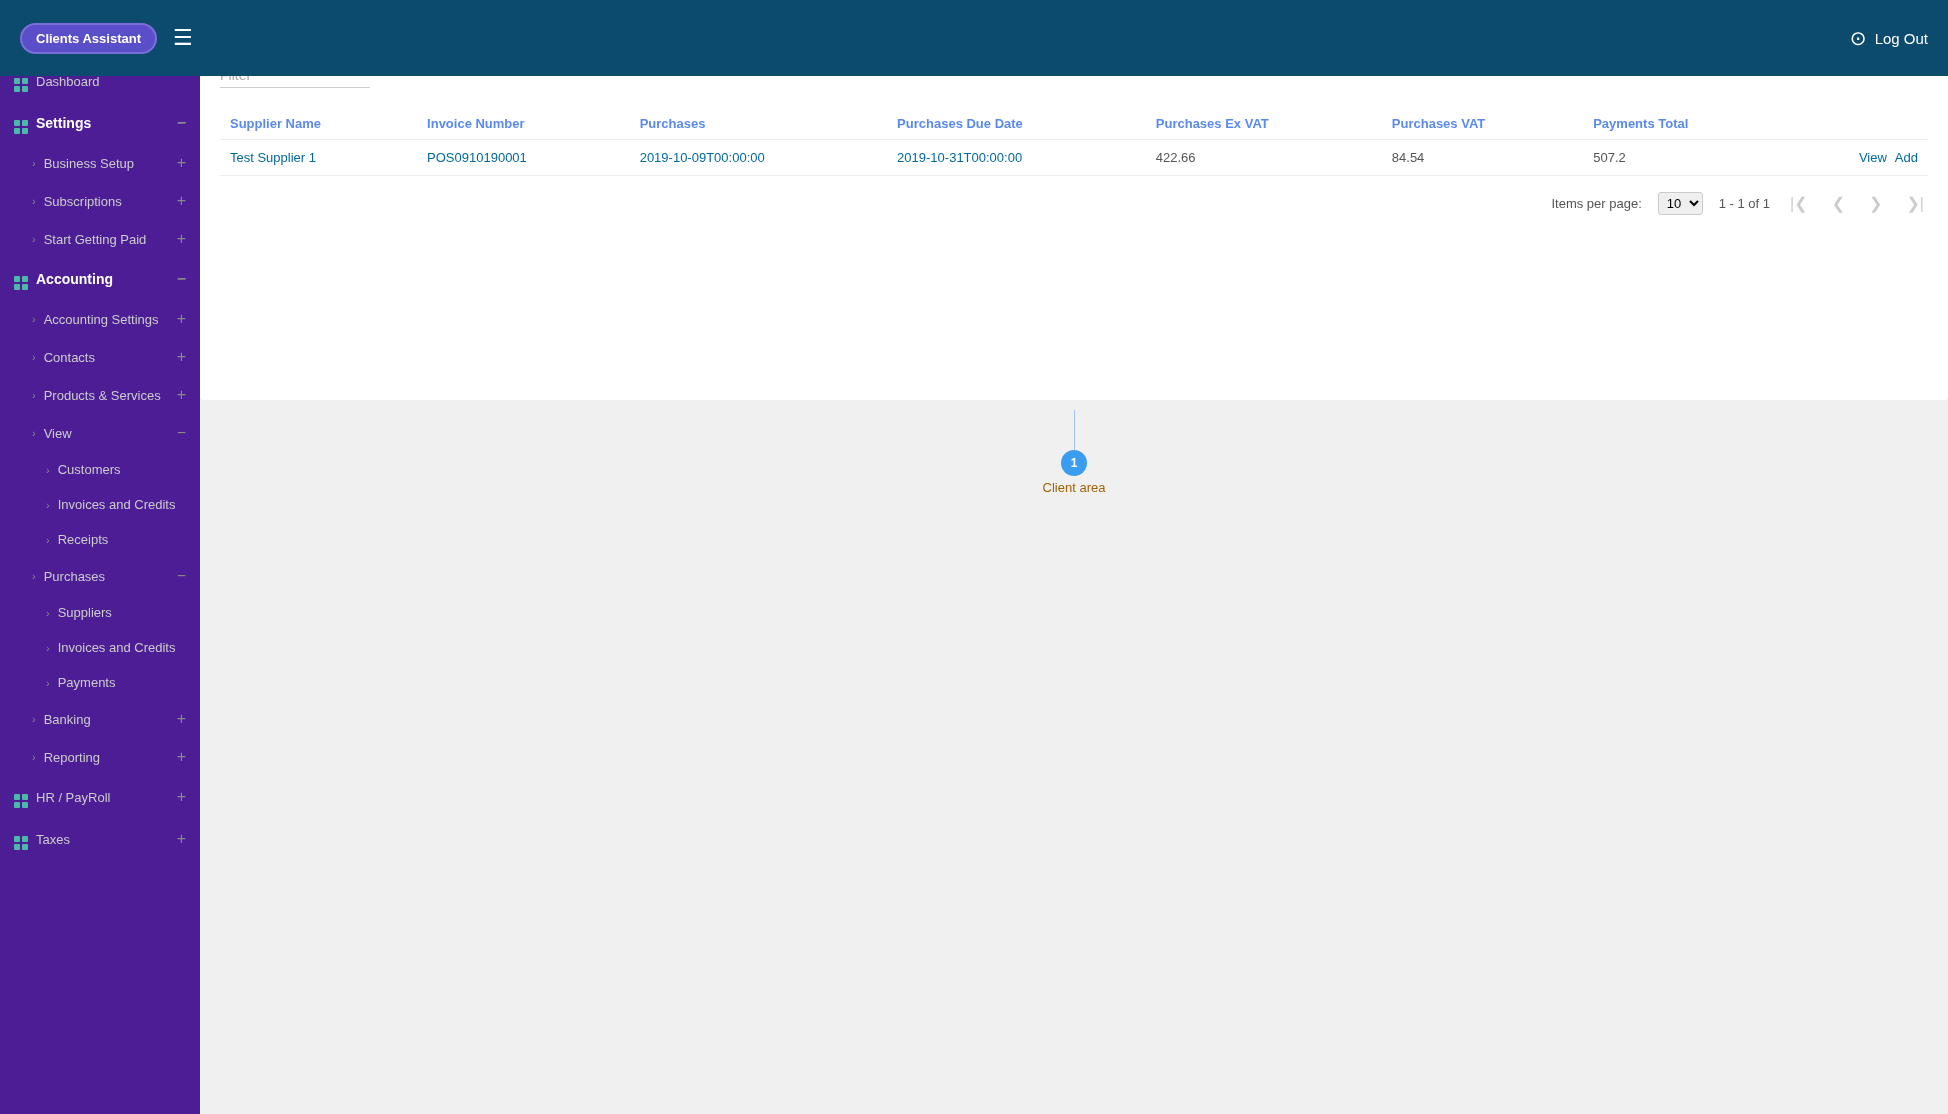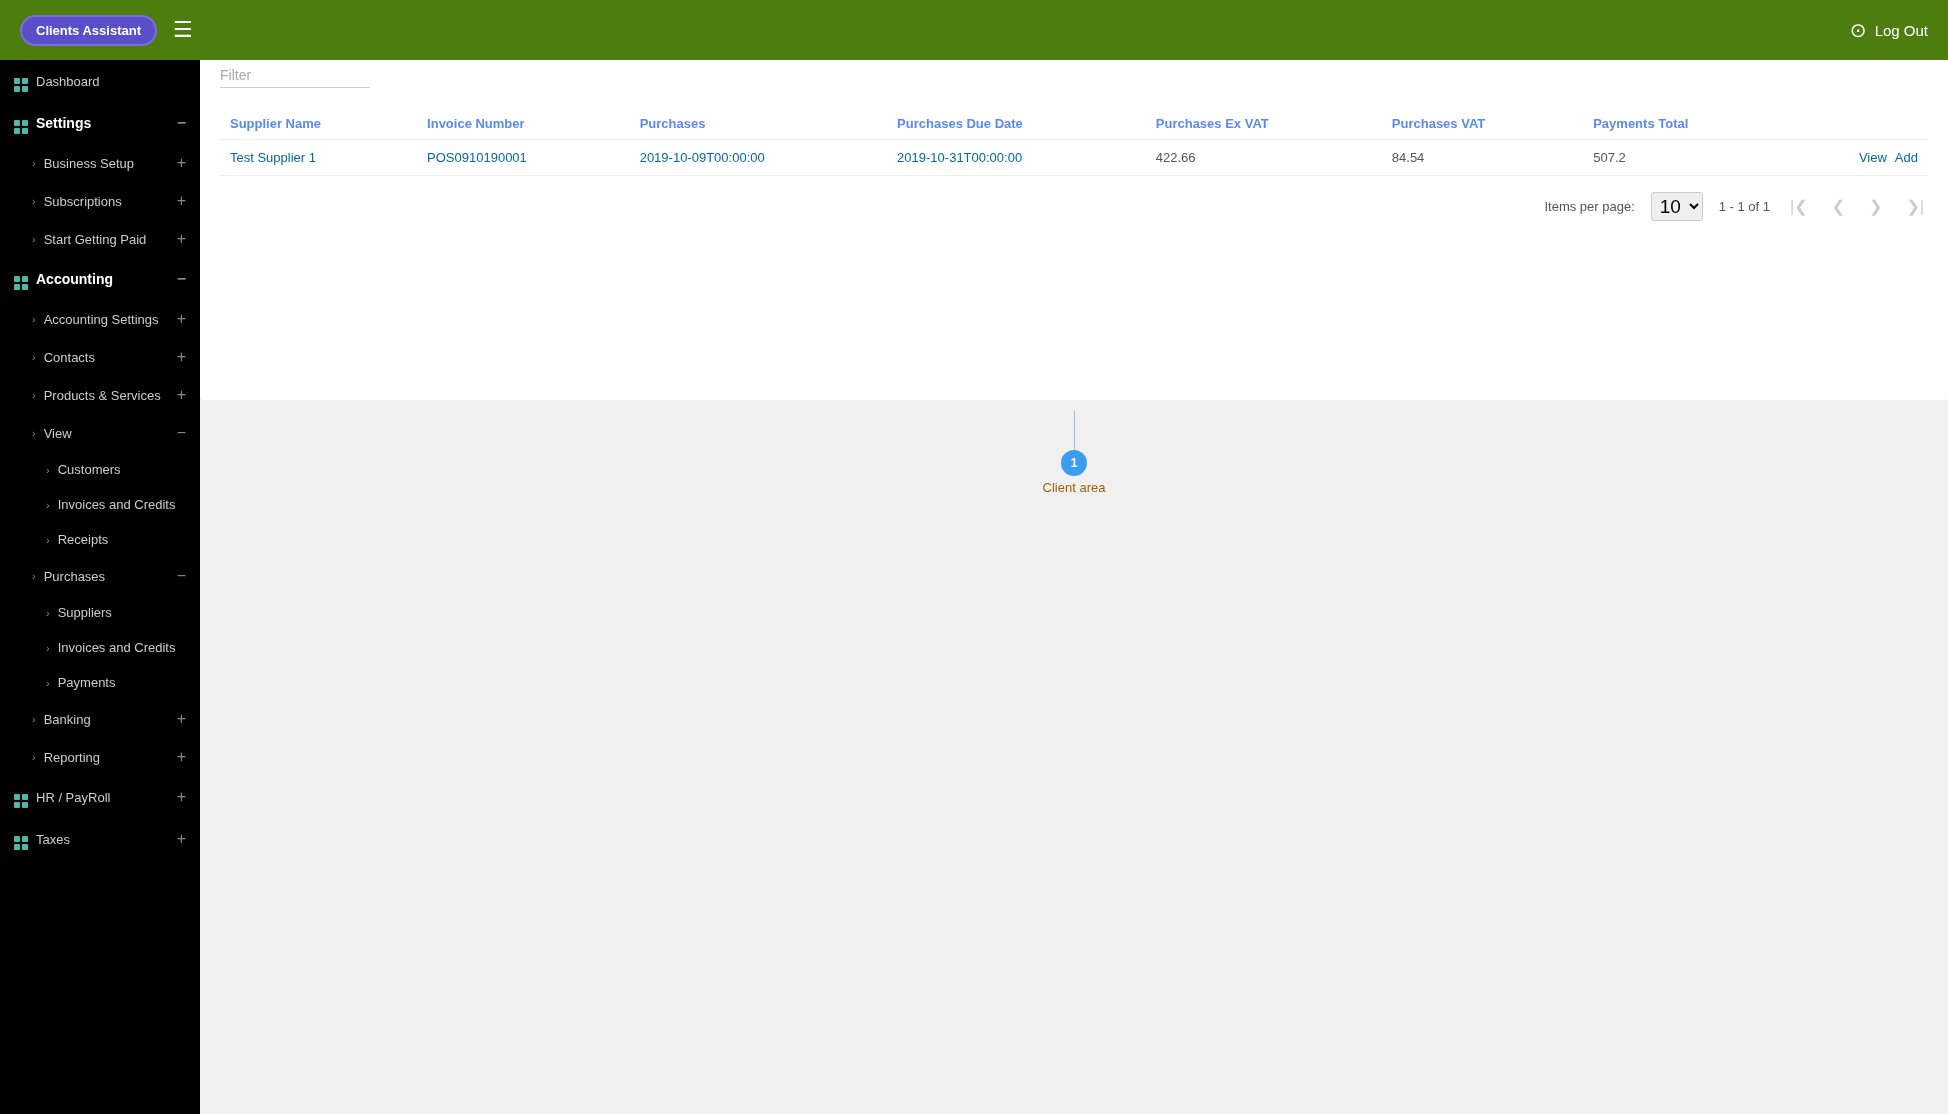--- a/index.html
+++ b/index.html
@@ -1,21 +1,21 @@
 <!DOCTYPE html>
 <html><head>
   <meta charset="utf-8">
   <style>
     * { margin: 0; padding: 0; box-sizing: border-box; }
     body { font-family: Arial, sans-serif; background: #f0f0f0; min-height: 100vh; }
 
     
     .header {
-      background: #4d7c0f;
-      height: 60px;
+      background: #0c4a6e;
+      height: 76px;
       display: flex;
       align-items: center;
       justify-content: space-between;
       padding: 16px 20px;
       position: fixed;
       top: 0; left: 0; right: 0;
       z-index: 100;
     }
     .header-left { display: flex; align-items: center; gap: 16px; }
     .logo-badge {
@@ -44,21 +44,21 @@
       align-items: center;
       gap: 8px;
     }
     .logout-icon {
       font-size: 20px;
     }
 
     
     .sidebar {
       width: 200px;
-      background: #000000;
+      background: #4c1d95;
       min-height: calc(100vh - 60px);
       position: fixed;
       left: 0;
       top: 60px;
       overflow-y: auto;
       padding-bottom: 20px;
     }
     .sidebar-item {
       display: flex;
       align-items: center;
@@ -152,21 +152,21 @@
       align-items: center;
       justify-content: flex-end;
       margin-top: 16px;
       gap: 16px;
       font-size: 13px;
       color: #555;
     }
     .pagination select {
       border: 1px solid #ccc;
       padding: 2px 4px;
-      font-size: 19px;
+      font-size: 13px;
       border-radius: 3px;
     }
     .pag-btn {
       background: none;
       border: none;
       cursor: pointer;
       color: #555;
       font-size: 16px;
       padding: 2px 4px;
     }

